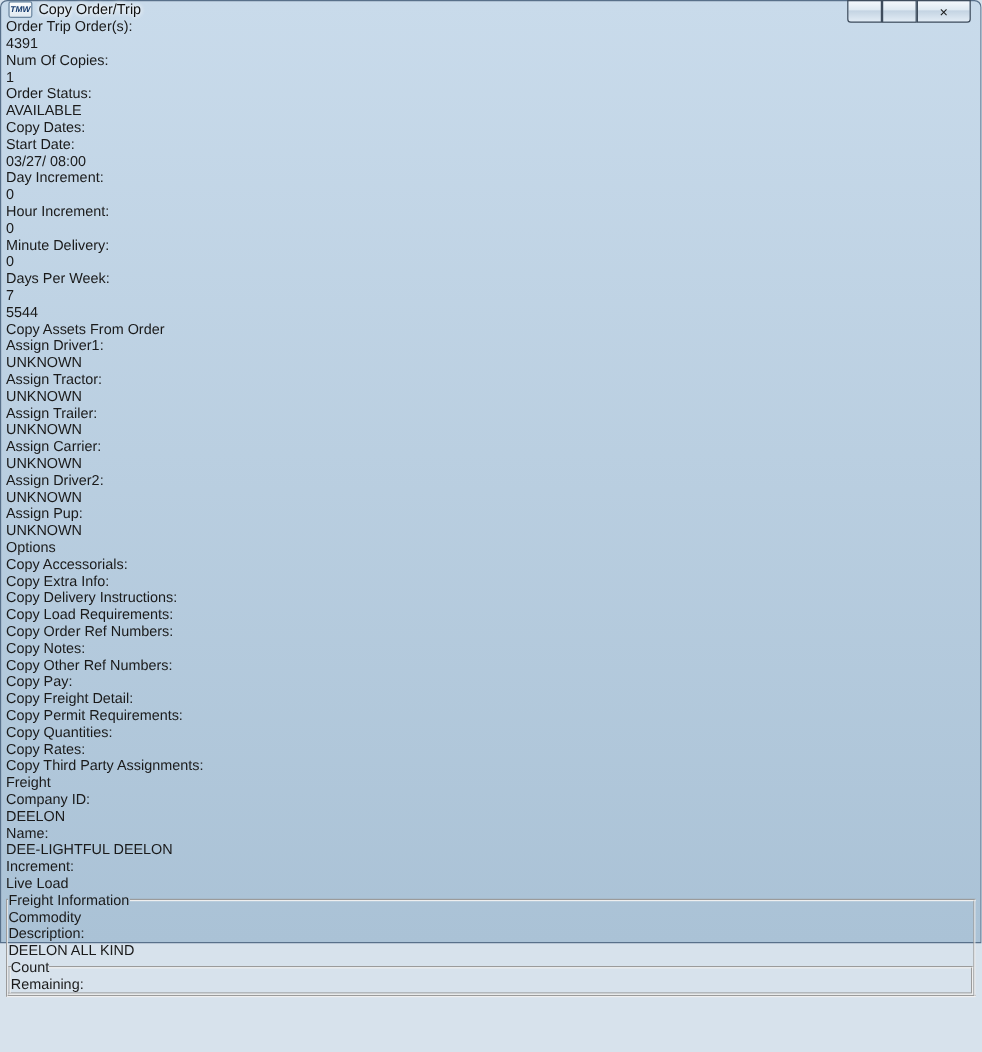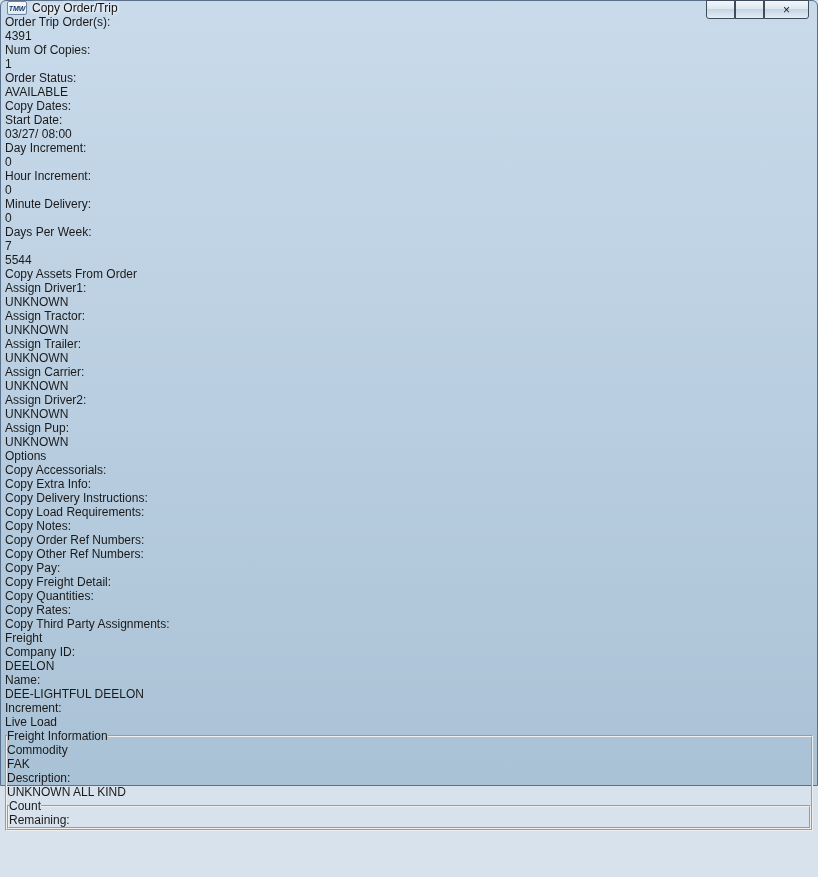--- a/index.html
+++ b/index.html
@@ -316,41 +316,45 @@
               <span class="opt-label">Copy Delivery Instructions:</span>
               <span class="cb checked"></span>
             </div>
             <div class="opt-row">
               <span class="opt-label">Copy Load Requirements:</span>
               <span class="cb checked"></span>
             </div>
           </div>
           <div class="opt-col opt-col2">
             <div class="opt-row">
-              <span class="opt-label">Copy Notes:</span>
-              <span class="cb checked"></span>
-            </div>
-            <div class="opt-row">
               <span class="opt-label">Copy Order Ref Numbers:</span>
               <span class="cb"></span>
+            </div>
+            <div class="opt-row">
+              <span class="opt-label">Copy Notes:</span>
+              <span class="cb checked"></span>
             </div>
             <div class="opt-row">
               <span class="opt-label">Copy Other Ref Numbers:</span>
               <span class="cb checked"></span>
             </div>
             <div class="opt-row disabled">
               <span class="opt-label">Copy Pay:</span>
               <span class="cb disabled"></span>
             </div>
             <div class="opt-row">
               <span class="opt-label">Copy Freight Detail:</span>
               <span class="cb checked"></span>
             </div>
           </div>
           <div class="opt-col opt-col3">
+            <div class="opt-row">
+              <span class="opt-label">Copy Permit Requirements:</span>
+              <span class="cb checked"></span>
+            </div>
             <div class="opt-row">
               <span class="opt-label">Copy Quantities:</span>
               <span class="cb checked"></span>
             </div>
             <div class="opt-row">
               <span class="opt-label">Copy Rates:</span>
               <span class="cb"></span>
             </div>
             <div class="opt-row disabled">
               <span class="opt-label">Copy Third Party Assignments:</span>
@@ -373,26 +377,25 @@
           <div class="txt f-name">DEE-LIGHTFUL DEELON</div>
           <span class="sp" style="width:18px"></span>
           <span class="glbl">Increment:</span>
           <div class="txt f-event">Live Load</div>
         </div>
 
         <fieldset class="finfo">
           <legend>Freight Information</legend>
           <div class="commodity-row">
             <span class="glbl" style="margin-right:8px">Commodity</span>
-            <div class="txt f-commodity">FAK</div>
             <div class="mini-btn"><span class="note-icon"></span></div>
             <div class="mini-btn"><span class="tag-icon"></span></div>
             <span class="sp" style="width:56px"></span>
             <span class="glbl">Description:</span>
-            <div class="txt f-desc">UNKNOWN ALL KIND</div>
+            <div class="txt f-desc">DEELON ALL KIND</div>
           </div>
 
           <div class="measures">
             <fieldset class="measure">
               <legend>Count</legend>
               <div class="m-row">
                 <span class="m-lbl">Remaining:</span>
                 
               </div>
 

